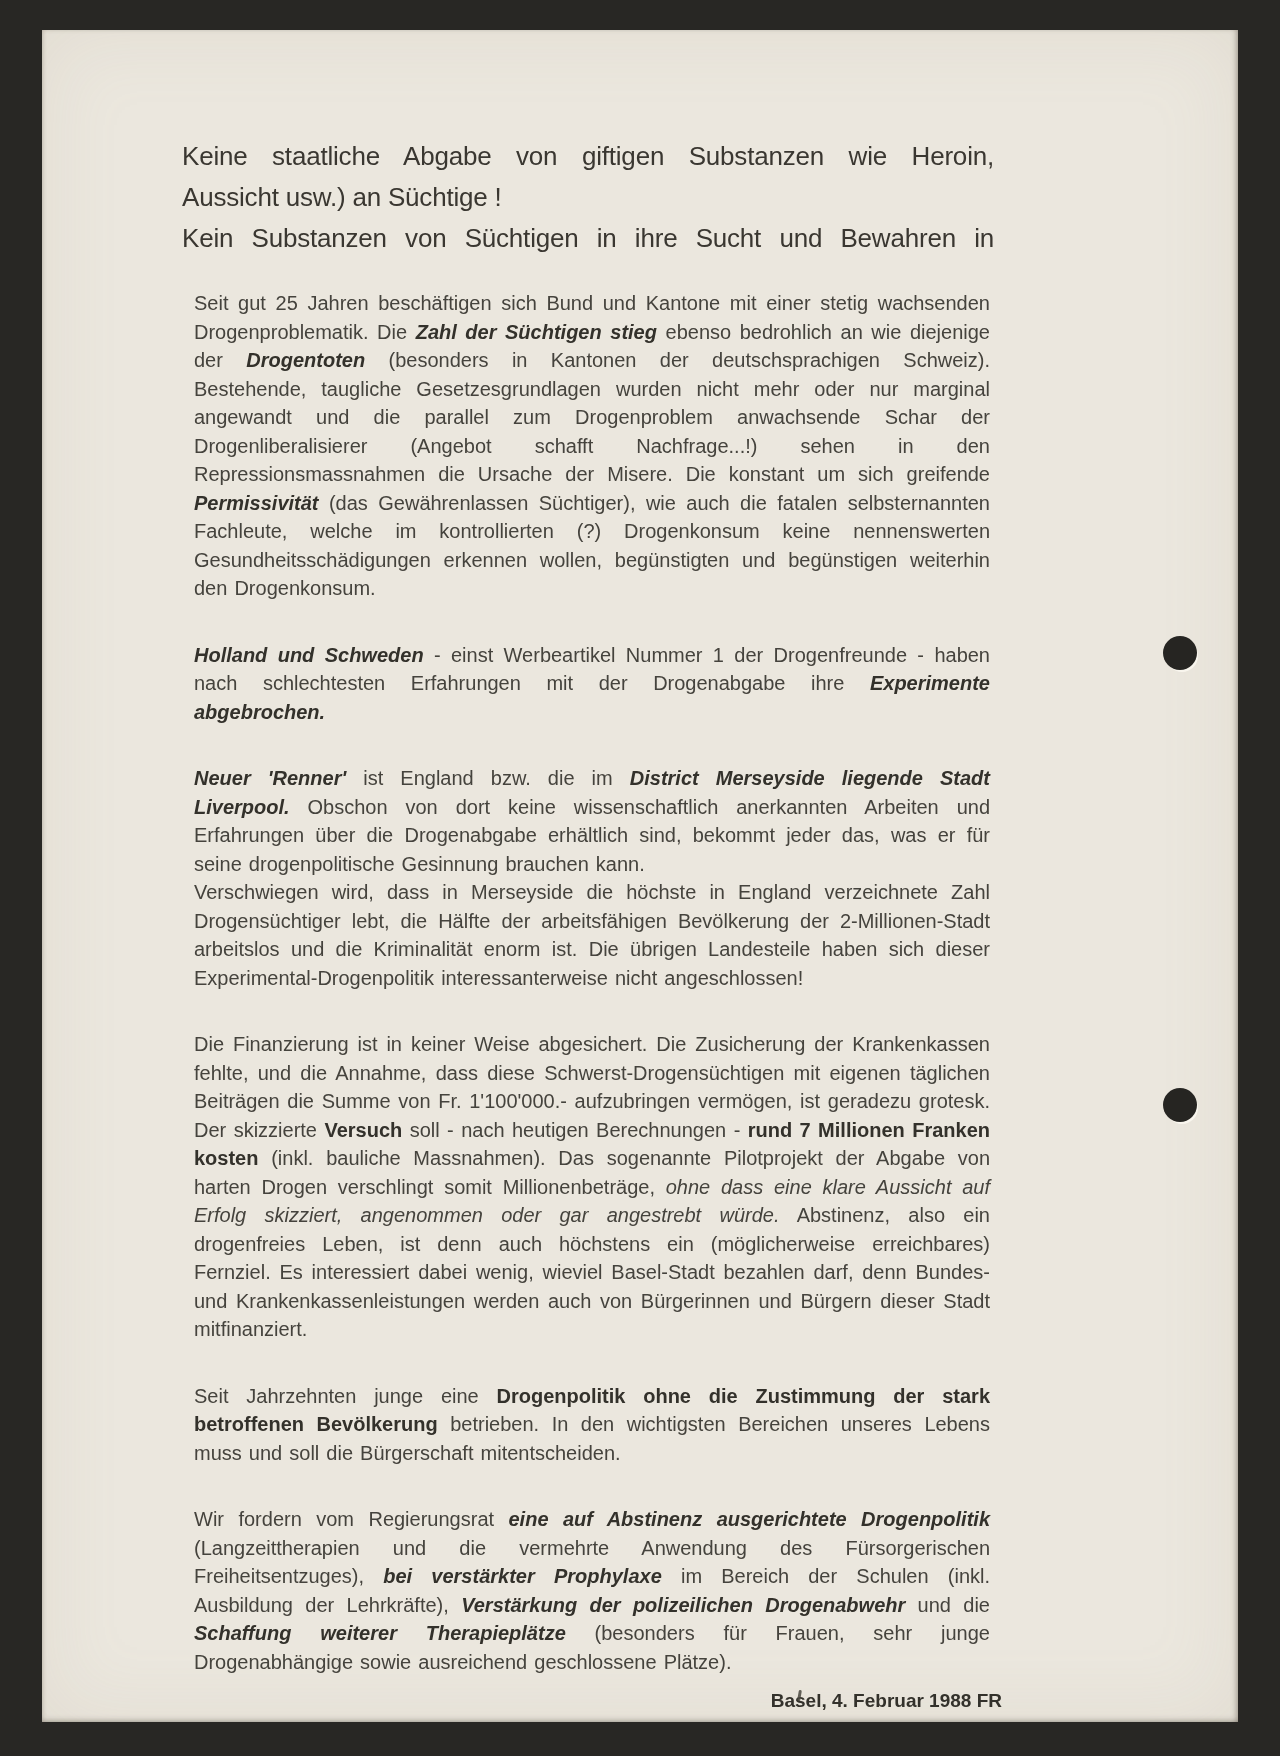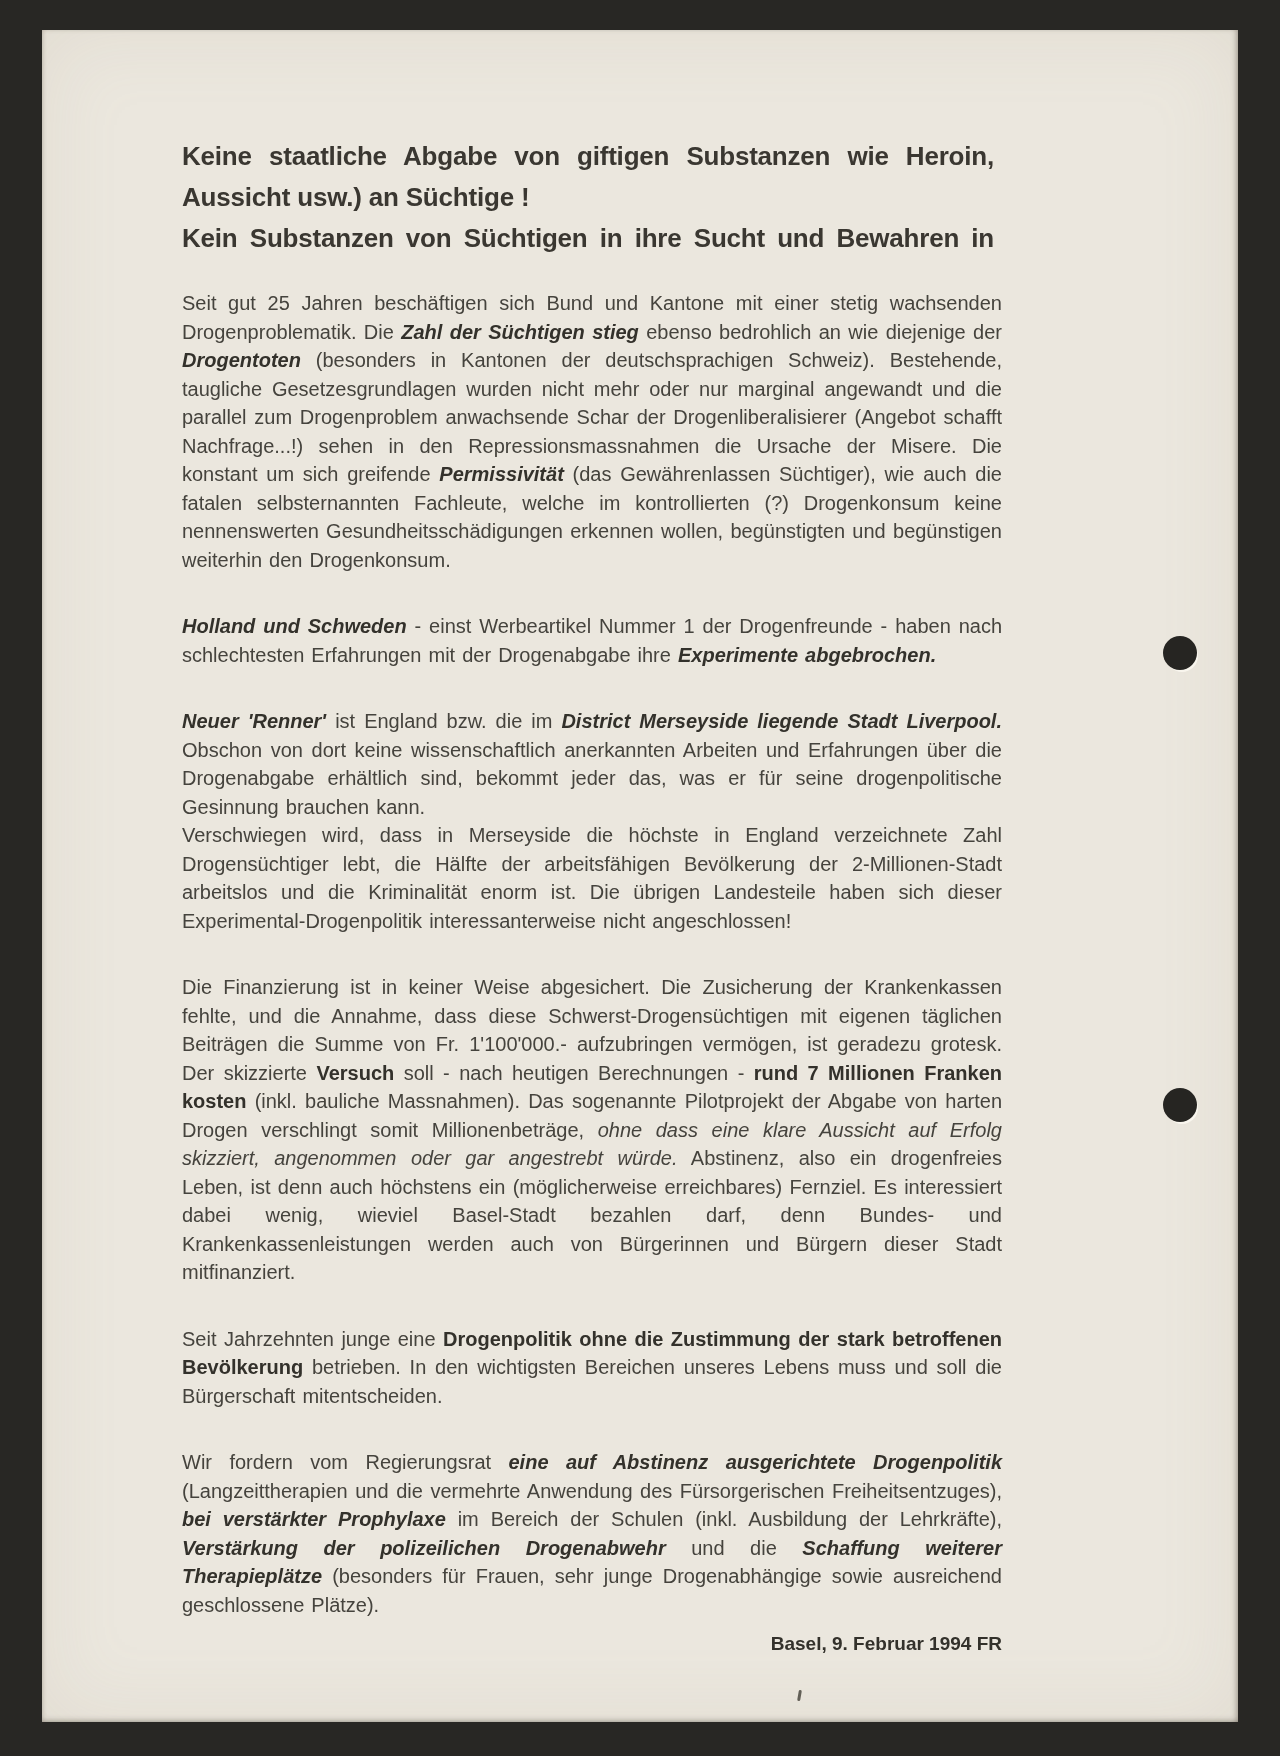--- a/index.html
+++ b/index.html
@@ -32,38 +32,38 @@
   }
   .content {
     position: absolute;
     left: 140px;
     top: 0;
     width: 820px;
   }
   .heading {
     margin: 106px 8px 0 0;
     font-size: 26px;
-    font-weight: 700;
+    font-weight: 400;
     line-height: 41px;
     color: #3a3731;
     letter-spacing: -0.2px;
   }
   .heading-line {
     white-space: nowrap;
     overflow: hidden;
   }
   .heading-line.fill {
     text-align: justify;
     text-align-last: justify;
   }
   .document-body {
     margin-top: 30px;
   }
   .para {
-    margin: 0;
+    margin: 12px;
     font-size: 20px;
     line-height: 28.5px;
     color: #45433d;
     text-align: justify;
     word-spacing: 1.5px;
   }
   .para + .para {
     margin-top: 38px;
   }
   .st-n { font-weight: 400; font-style: normal; }
@@ -111,19 +111,19 @@
           <div class="heading-line fill">Kein Substanzen von Süchtigen in ihre Sucht und Bewahren in</div>
         </div>
       <div class="document-body">
           <p class="para"><span class="st-n">Seit gut 25 Jahren beschäftigen sich Bund und Kantone mit einer stetig wachsenden Drogenproblematik. Die </span><span class="st-bi">Zahl der Süchtigen stieg</span><span class="st-n"> ebenso bedrohlich an wie diejenige der </span><span class="st-bi">Drogentoten</span><span class="st-n"> (besonders in Kantonen der deutschsprachigen Schweiz). Bestehende, taugliche Gesetzesgrundlagen wurden nicht mehr oder nur marginal angewandt und die parallel zum Drogenproblem anwachsende Schar der Drogenliberalisierer (Angebot schafft Nachfrage...!) sehen in den Repressionsmassnahmen die Ursache der Misere. Die konstant um sich greifende </span><span class="st-bi">Permissivität</span><span class="st-n"> (das Gewährenlassen Süchtiger), wie auch die fatalen selbsternannten Fachleute, welche im kontrollierten (?) Drogenkonsum keine nennenswerten Gesundheitsschädigungen erkennen wollen, begünstigten und begünstigen weiterhin den Drogenkonsum.</span></p>
           <p class="para"><span class="st-bi">Holland und Schweden</span><span class="st-n"> - einst Werbeartikel Nummer 1 der Drogenfreunde - haben nach schlechtesten Erfahrungen mit der Drogenabgabe ihre </span><span class="st-bi">Experimente abgebrochen.</span></p>
           <p class="para"><span class="st-bi">Neuer 'Renner'</span><span class="st-n"> ist England bzw. die im </span><span class="st-bi">District Merseyside liegende Stadt Liverpool.</span><span class="st-n"> Obschon von dort keine wissenschaftlich anerkannten Arbeiten und Erfahrungen über die Drogenabgabe erhältlich sind, bekommt jeder das, was er für seine drogenpolitische Gesinnung brauchen kann.</span><br><span class="st-n">Verschwiegen wird, dass in Merseyside die höchste in England verzeichnete Zahl Drogensüchtiger lebt, die Hälfte der arbeitsfähigen Bevölkerung der 2-Millionen-Stadt arbeitslos und die Kriminalität enorm ist. Die übrigen Landesteile haben sich dieser Experimental-Drogenpolitik interessanterweise nicht angeschlossen!</span></p>
           <p class="para"><span class="st-n">Die Finanzierung ist in keiner Weise abgesichert. Die Zusicherung der Krankenkassen fehlte, und die Annahme, dass diese Schwerst-Drogensüchtigen mit eigenen täglichen Beiträgen die Summe von Fr. 1'100'000.- aufzubringen vermögen, ist geradezu grotesk. Der skizzierte </span><span class="st-b">Versuch</span><span class="st-n"> soll - nach heutigen Berechnungen - </span><span class="st-b">rund 7 Millionen Franken kosten</span><span class="st-n"> (inkl. bauliche Massnahmen). Das sogenannte Pilotprojekt der Abgabe von harten Drogen verschlingt somit Millionenbeträge, </span><span class="st-i">ohne dass eine klare Aussicht auf Erfolg skizziert, angenommen oder gar angestrebt würde.</span><span class="st-n"> Abstinenz, also ein drogenfreies Leben, ist denn auch höchstens ein (möglicherweise erreichbares) Fernziel. Es interessiert dabei wenig, wieviel Basel-Stadt bezahlen darf, denn Bundes- und Krankenkassenleistungen werden auch von Bürgerinnen und Bürgern dieser Stadt mitfinanziert.</span></p>
           <p class="para"><span class="st-n">Seit Jahrzehnten junge eine </span><span class="st-b">Drogenpolitik ohne die Zustimmung der stark betroffenen Bevölkerung</span><span class="st-n"> betrieben. In den wichtigsten Bereichen unseres Lebens muss und soll die Bürgerschaft mitentscheiden.</span></p>
           <p class="para"><span class="st-n">Wir fordern vom Regierungsrat </span><span class="st-bi">eine auf Abstinenz ausgerichtete Drogenpolitik</span><span class="st-n"> (Langzeittherapien und die vermehrte Anwendung des Fürsorgerischen Freiheitsentzuges), </span><span class="st-bi">bei verstärkter Prophylaxe</span><span class="st-n"> im Bereich der Schulen (inkl. Ausbildung der Lehrkräfte), </span><span class="st-bi">Verstärkung der polizeilichen Drogenabwehr</span><span class="st-n"> und die </span><span class="st-bi">Schaffung weiterer Therapieplätze</span><span class="st-n"> (besonders für Frauen, sehr junge Drogenabhängige sowie ausreichend geschlossene Plätze).</span></p>
         </div>
-      <div class="dateline">Basel, 9. Februar 1994 FR</div>
+      <div class="dateline">Basel, 4. Februar 1988 FR</div>
     </div>
     <div class="hole hole-1"></div>
     <div class="hole hole-2"></div>
     <div class="speck"></div>
   </div>
 </div>
 
 </body></html>

